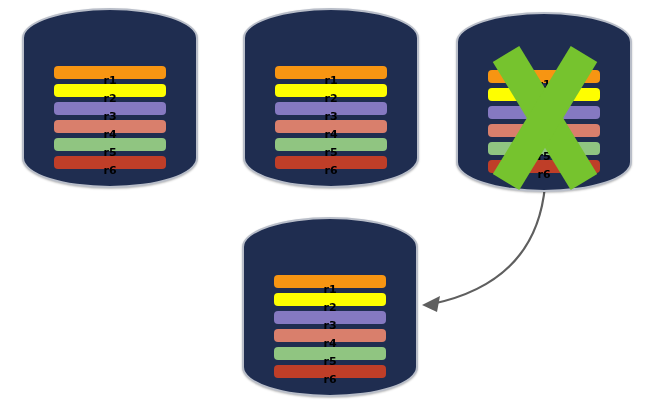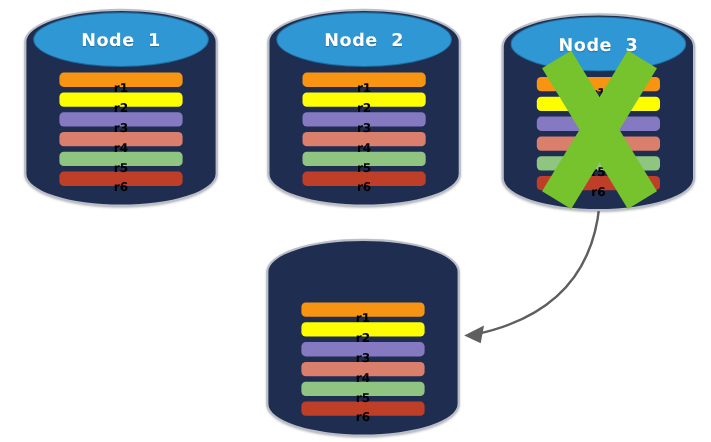--- a/index.html
+++ b/index.html
@@ -86,23 +86,20 @@
 
 <div class="canvas">
 
   <svg class="arrow-layer" viewBox="0 0 646 402" width="646" height="402">
     <path d="M 545 186 Q 536 282 432 304" fill="none" stroke-width="2.2" stroke="#5F5F5F"></path>
     <polygon points="422,305 440,296 437,312" fill="#5F5F5F"></polygon>
   </svg>
 
   <div class="node node-1">
     <div class="cyl-body" style="background-color: rgb(31, 45, 80);"></div>
-    <div class="cyl-top" style="background-color: rgb(47, 151, 211);">
-      <span class="node-title">Node  1</span>
-    </div>
     <div class="bars">
       <div class="bar" style="background-color: rgb(247, 149, 18);">
           <span class="bar-label">r1</span>
         </div>
       <div class="bar" style="background-color: rgb(254, 254, 0);">
           <span class="bar-label">r2</span>
         </div>
       <div class="bar" style="background-color: rgb(133, 121, 193);">
           <span class="bar-label">r3</span>
         </div>
@@ -113,23 +110,20 @@
           <span class="bar-label">r5</span>
         </div>
       <div class="bar" style="background-color: rgb(191, 62, 40);">
           <span class="bar-label">r6</span>
         </div>
     </div>
   </div>
 
   <div class="node node-2">
     <div class="cyl-body" style="background-color: rgb(31, 45, 80);"></div>
-    <div class="cyl-top" style="background-color: rgb(47, 151, 211);">
-      <span class="node-title">Node  2</span>
-    </div>
     <div class="bars">
       <div class="bar" style="background-color: rgb(247, 149, 18);">
           <span class="bar-label">r1</span>
         </div>
       <div class="bar" style="background-color: rgb(254, 254, 0);">
           <span class="bar-label">r2</span>
         </div>
       <div class="bar" style="background-color: rgb(133, 121, 193);">
           <span class="bar-label">r3</span>
         </div>
@@ -140,23 +134,20 @@
           <span class="bar-label">r5</span>
         </div>
       <div class="bar" style="background-color: rgb(191, 62, 40);">
           <span class="bar-label">r6</span>
         </div>
     </div>
   </div>
 
   <div class="node node-3">
     <div class="cyl-body" style="background-color: rgb(31, 45, 80);"></div>
-    <div class="cyl-top" style="background-color: rgb(47, 151, 211);">
-      <span class="node-title">Node  3</span>
-    </div>
     <div class="bars">
       <div class="bar" style="background-color: rgb(247, 149, 18);">
           <span class="bar-label">r1</span>
         </div>
       <div class="bar" style="background-color: rgb(254, 254, 0);">
           <span class="bar-label">r2</span>
         </div>
       <div class="bar" style="background-color: rgb(133, 121, 193);">
           <span class="bar-label">r3</span>
         </div>

